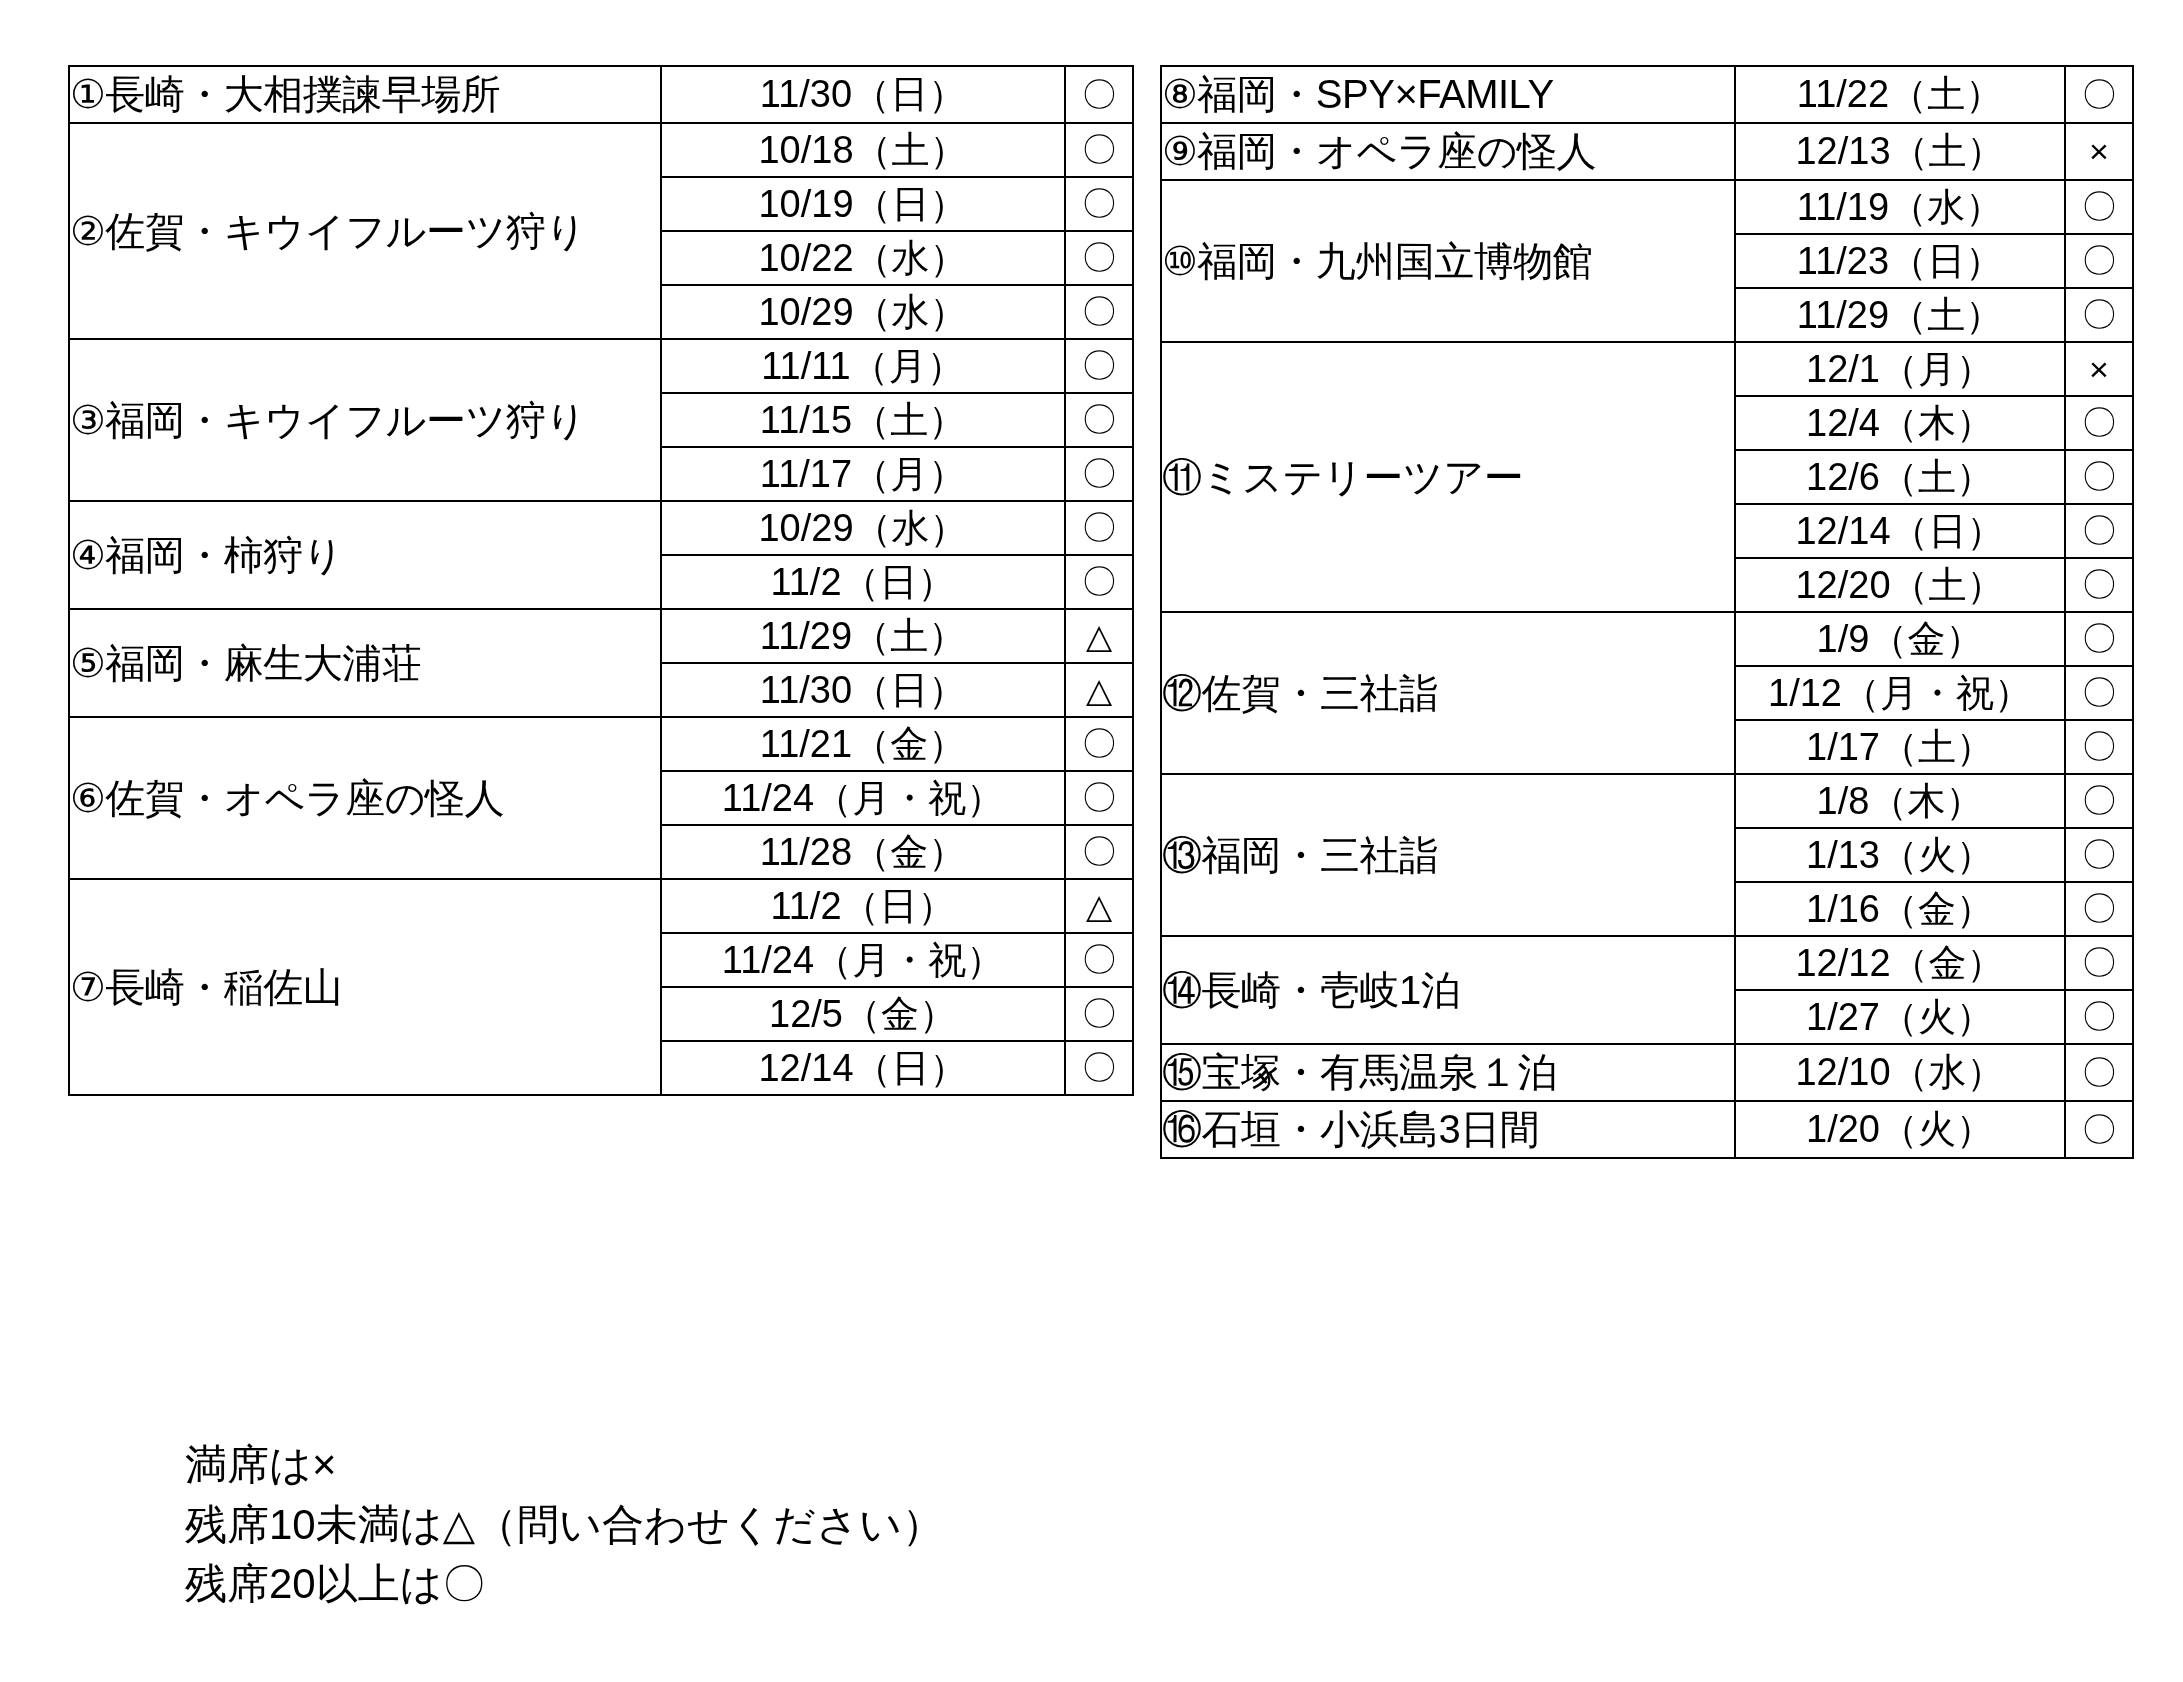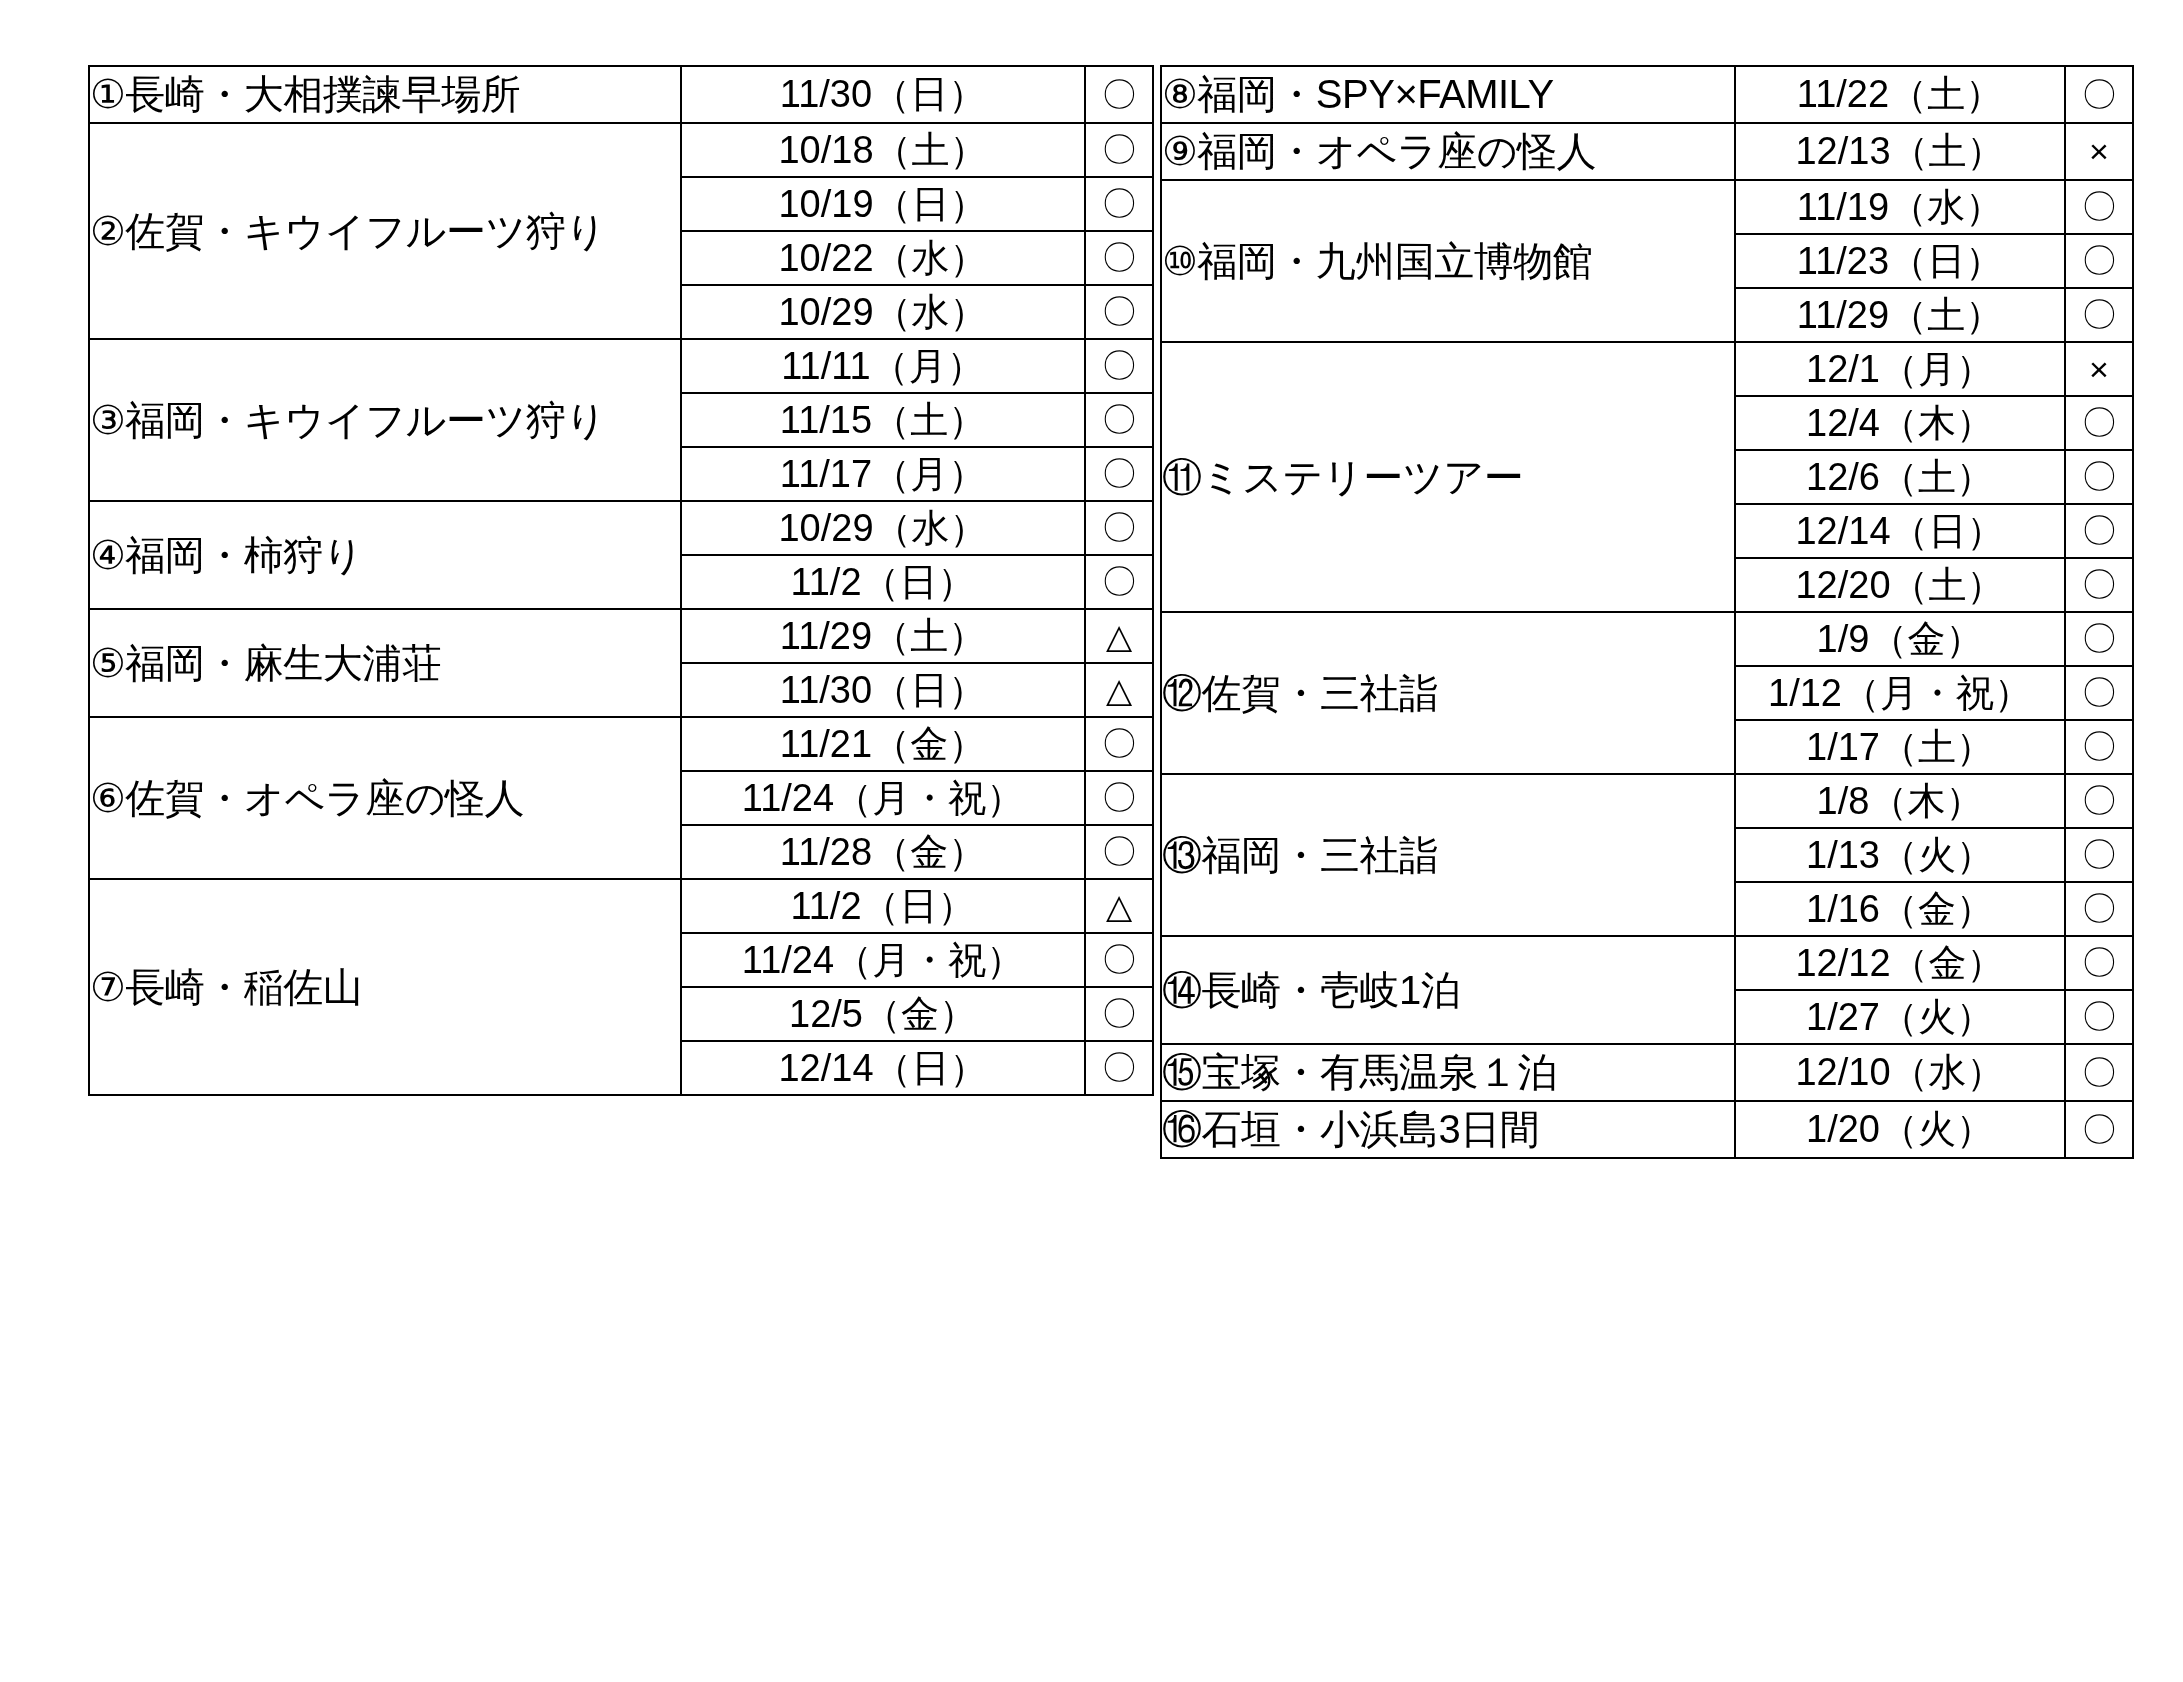--- a/index.html
+++ b/index.html
@@ -23,21 +23,21 @@
     width: 2183px;
     height: 1682px;
   }
 
   .table-block {
     position: absolute;
     border-collapse: collapse;
   }
 
   #left-table {
-    left: 88px;
+    left: 68px;
     top: 65px;
     border-radius: 8px;
   }
 
   #right-table {
     left: 1160px;
     top: 65px;
   }
 
   table.tour-table {
@@ -276,14 +276,19 @@
           <td class="status-cell">〇</td>
         </tr>
         <tr>
           <td class="name-cell" rowspan="1">⑯石垣・小浜島3日間</td>
           <td class="date-cell">1/20（火）</td>
           <td class="status-cell">〇</td>
         </tr>
       </tbody>
   </table>
 
+  <div class="legend">
+    <div>満席は×</div>
+    <div>残席10未満は△（問い合わせください）</div>
+    <div>残席20以上は〇</div>
+  </div>
 
 </div>
 
 </body></html>

